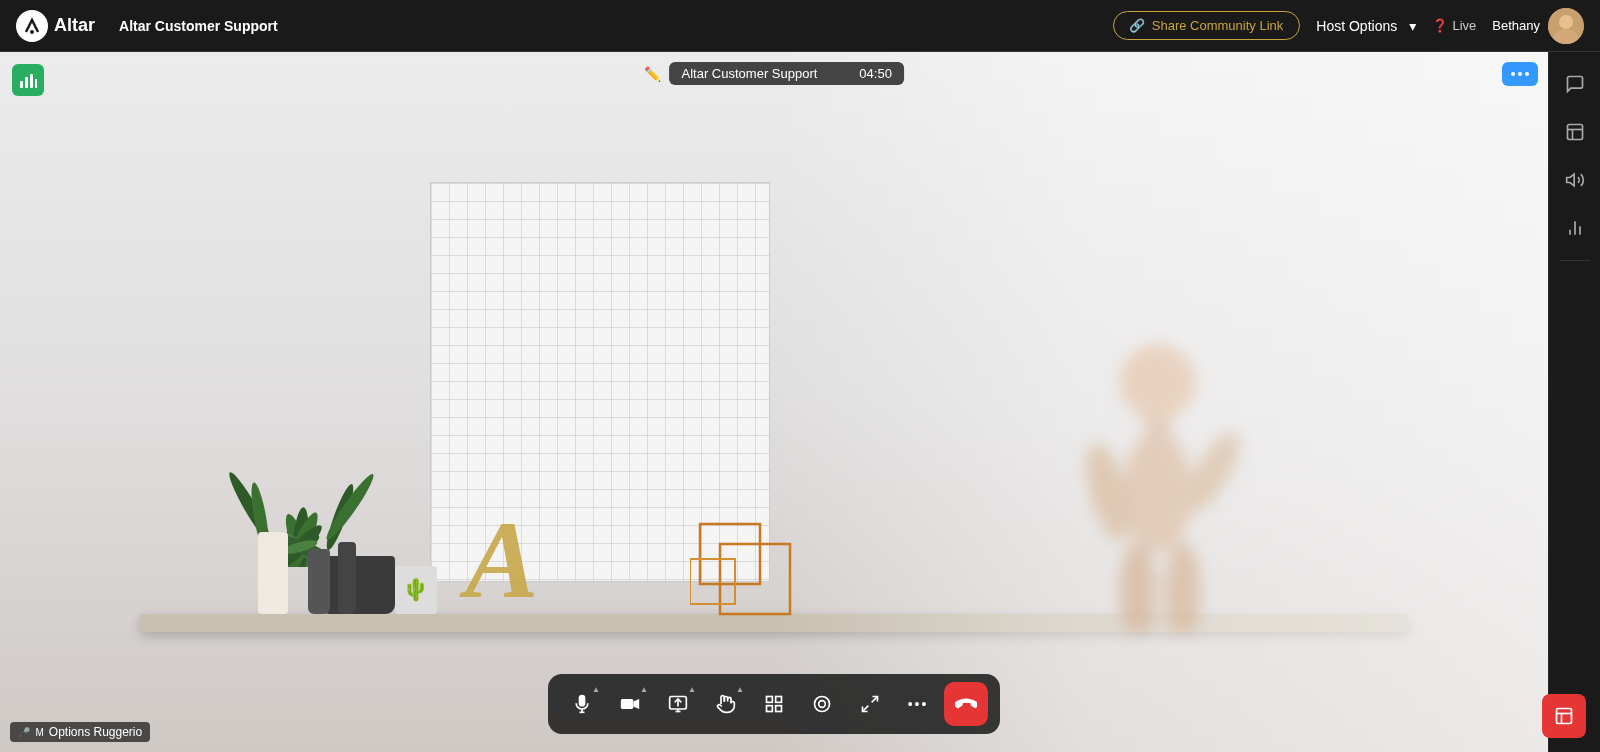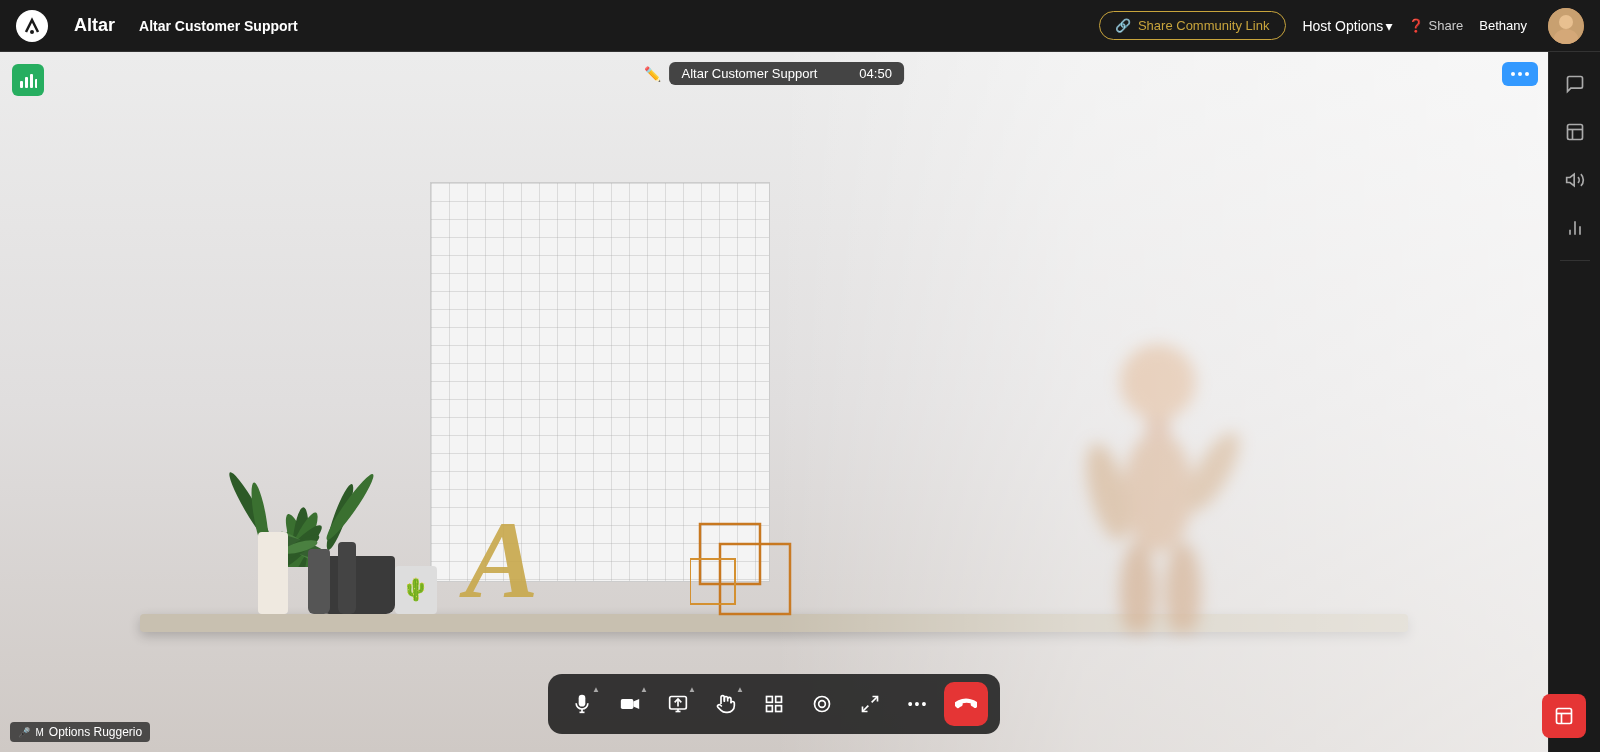--- a/index.html
+++ b/index.html
@@ -20,21 +20,21 @@
       display: flex;
       align-items: center;
       padding: 0 16px;
       border-bottom: 1px solid #333;
       flex-shrink: 0;
       gap: 0;
     }
     .nav-logo {
       display: flex;
       align-items: center;
-      gap: 26px;
+      gap: 6px;
       color: #fff;
       font-size: 18px;
       font-weight: 600;
       margin-right: 24px;
     }
     .nav-logo .logo-icon {
       width: 32px;
       height: 32px;
       background: #fff;
       border-radius: 50%;
@@ -74,35 +74,35 @@
       align-items: center;
       gap: 6px;
     }
     .host-options {
       color: #fff;
       font-size: 14px;
       font-weight: 500;
       cursor: pointer;
       display: flex;
       align-items: center;
-      gap: 2px;
+      gap: 12px;
       text-align: center;
     }
     .help-btn {
       color: #ccc;
       font-size: 13px;
       cursor: pointer;
       display: flex;
       align-items: center;
       gap: 4px;
     }
     .user-avatar {
       display: flex;
       align-items: center;
-      gap: 21px;
+      gap: 8px;
       cursor: pointer;
     }
     .user-avatar .name {
       color: #fff;
       font-size: 13px;
     }
     .avatar-img {
       width: 36px;
       height: 36px;
       border-radius: 50%;
@@ -381,21 +381,21 @@
     <button class="share-btn">
       <span>🔗</span>
       <span>Share Community Link</span>
     </button>
     <div class="host-options">
       <span>Host Options</span>
       <span>▾</span>
     </div>
     <div class="help-btn">
       <span>❓</span>
-      <span>Share</span>
+      <span>Live</span>
     </div>
     <div class="user-avatar">
       <span class="name">Bethany</span>
       <div class="avatar-img">
         <svg width="36" height="36" viewBox="0 0 36 36">
           <circle cx="18" cy="18" r="18" fill="#c8a070"></circle>
           <circle cx="18" cy="14" r="7" fill="#e8c090"></circle>
           <ellipse cx="18" cy="30" rx="12" ry="9" fill="#d4a878"></ellipse>
         </svg>
       </div>

